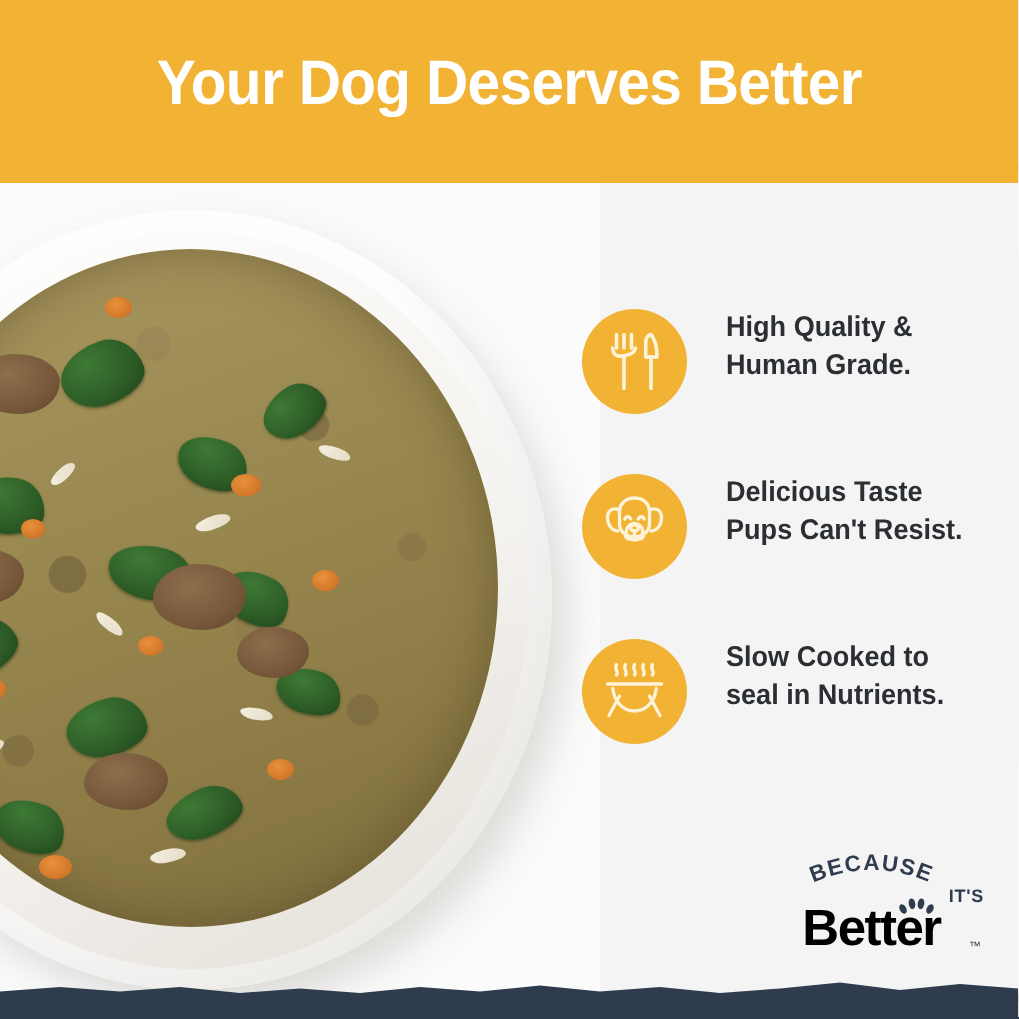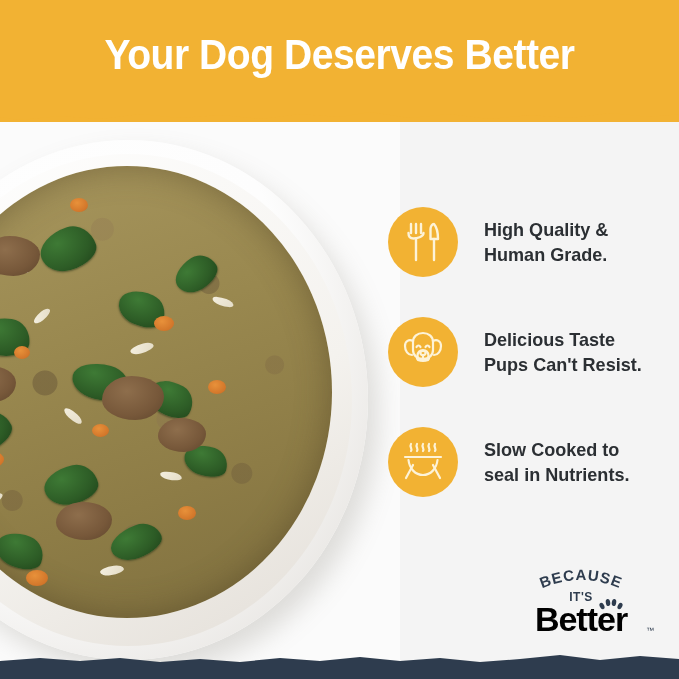--- a/index.html
+++ b/index.html
@@ -141,21 +141,20 @@
   
   .features {
     position: absolute;
     left: 388px;
     top: 206px;
     width: 280px;
     z-index: 4;
   }
   .feature-row {
     display: flex;
-    align-items: center;
     height: 72px;
     margin-bottom: 38px;
   }
   .feature-icon {
     width: 70px;
     height: 70px;
     min-width: 70px;
     border-radius: 50%;
     background: #f2b233;
     display: flex;
@@ -186,21 +185,21 @@
   .logo-arc {
     position: absolute;
     left: 0; top: 0;
     width: 150px;
     height: 34px;
   }
   .logo-its {
     position: absolute;
     left: 0; top: 24px;
     width: 150px;
-    text-align: center;
+    text-align: right;
     color: #2e3c4e;
     font-size: 12px;
     font-weight: bold;
     letter-spacing: 0.5px;
     font-family: "Liberation Sans", sans-serif;
   }
   .logo-better {
     position: absolute;
     left: 0; top: 36px;
     width: 150px;

